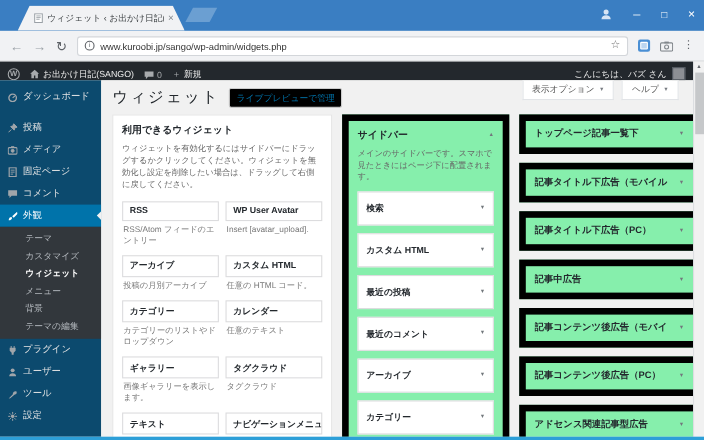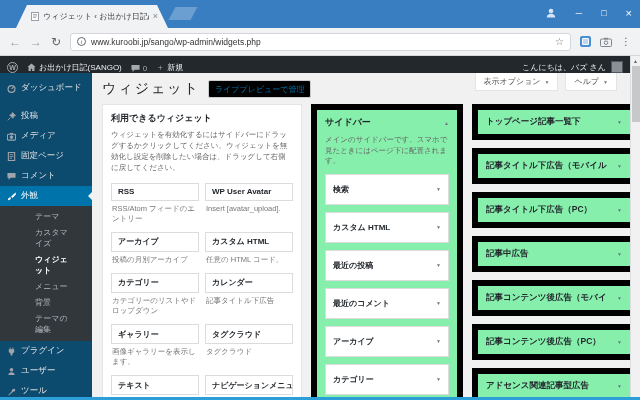--- a/index.html
+++ b/index.html
@@ -41,21 +41,21 @@
   
   .body-row { display:flex; width:630px; height:324px; }
 
   
   .admenu { width:92px; flex-shrink:0; background:#0c4a6e; color:#e5e5e5; padding-top:5px; font-size:8.5px; }
   .mi { display:flex; align-items:center; gap:5px; padding:4px 7px; color:#e5e5e5; }
   .mi svg { width:9px; height:9px; fill:#a0a5aa; stroke:#a0a5aa; flex-shrink:0; }
   .mi.appearance { background:#0073aa; color:#fff; position:relative; }
   .mi.appearance svg { fill:#fff; stroke:#fff; }
   .mi.appearance::after { content:""; position:absolute; right:0; top:50%; margin-top:-4px; border:4px solid transparent; border-right-color:#f1f1f1; }
-  .submenu { background:#32373c; padding:2px 16px 4px; }
+  .submenu { background:#32373c; padding:2px 4px 4px; }
   .smi { padding:2.5px 7px 2.5px 19px; color:#b4b9be; font-size:8px; }
   .smi.current { color:#fff; font-weight:bold; }
   .menugap { height:8px; }
 
   
   .main { flex:1; background:#f1f1f1; position:relative; padding:0 8px 0 10px; overflow:hidden; }
   .screen-tabs { position:absolute; top:0; right:13px; display:flex; gap:7px; }
   .stab { background:#fff; border:1px solid #e2e4e7; border-top:none; padding:3px 8px; font-size:8px; color:#555; display:flex; align-items:center; gap:4px; }
   .stab .arr { font-size:5px; color:#787c82; }
   .title-row { display:flex; align-items:center; gap:8px; margin:7px 0 6px; }
@@ -282,21 +282,21 @@
             <div class="card">
                 <div class="cname">カスタム HTML</div>
                 <div class="cdesc">任意の HTML コード。</div>
               </div>
             <div class="card">
                 <div class="cname">カテゴリー</div>
                 <div class="cdesc">カテゴリーのリストやドロップダウン</div>
               </div>
             <div class="card">
                 <div class="cname">カレンダー</div>
-                <div class="cdesc">記事タイトル下広告</div>
+                <div class="cdesc">任意のテキスト</div>
               </div>
             <div class="card">
                 <div class="cname">ギャラリー</div>
                 <div class="cdesc">画像ギャラリーを表示します。</div>
               </div>
             <div class="card">
                 <div class="cname">タグクラウド</div>
                 <div class="cdesc">タグクラウド</div>
               </div>
             <div class="card">

